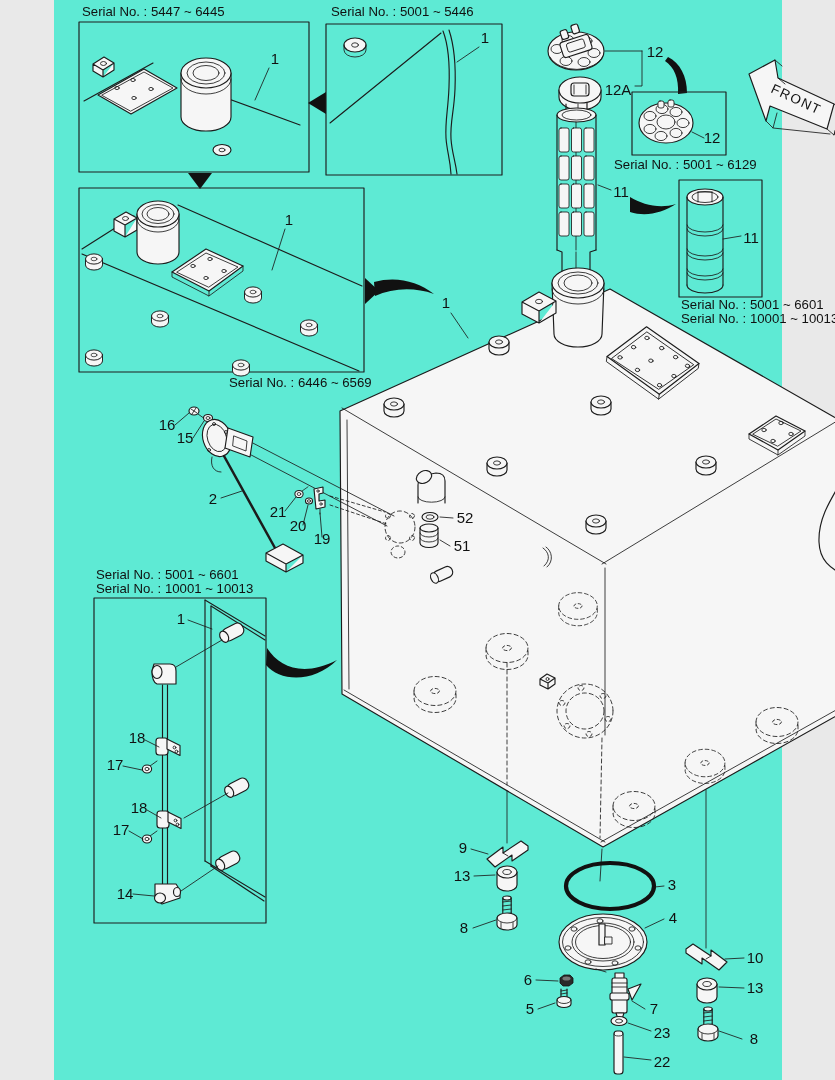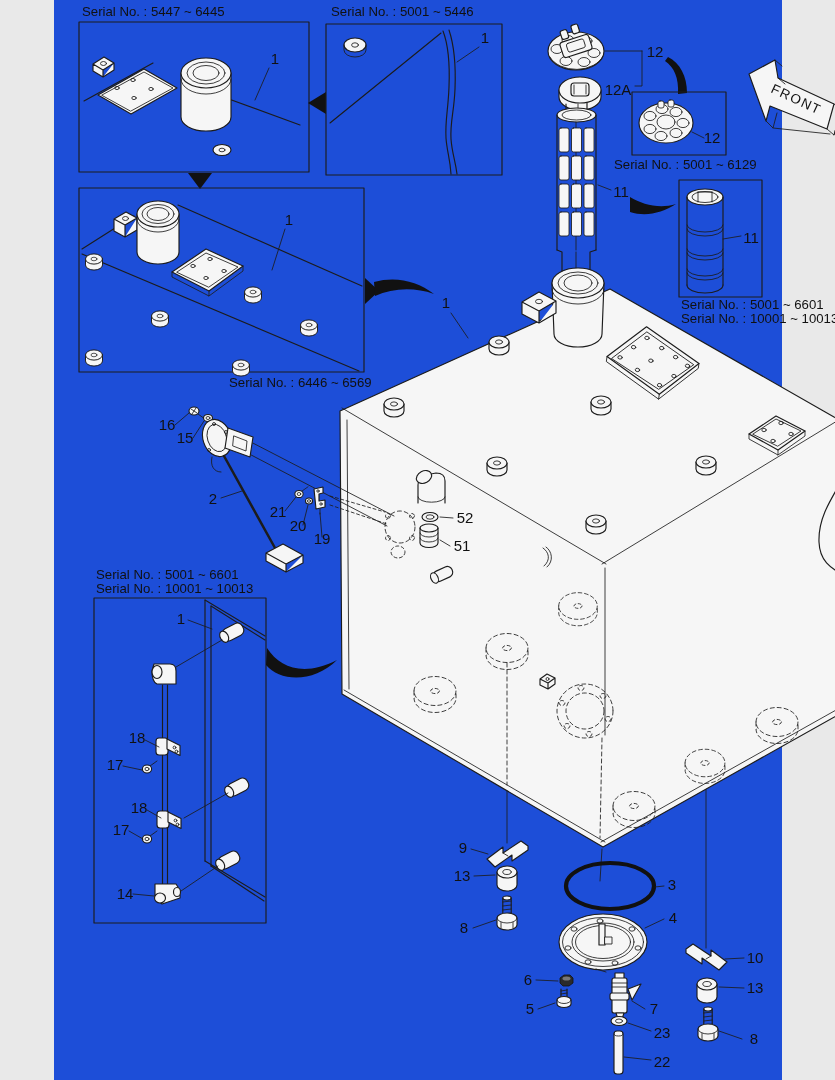--- a/index.html
+++ b/index.html
@@ -1,16 +1,16 @@
 <!DOCTYPE html>
 <html><head>
 <meta charset="utf-8">
 <style>
   html,body{margin:0;padding:0;background:#e9e9e9;}
-  .page{width:728px;height:1080px;background:#1d4ed8;position:relative;margin:0 auto;
+  .page{width:728px;height:1080px;background:#5eead4;position:relative;margin:0 auto;
         font-family:"Liberation Sans",sans-serif;}
   svg{display:block}
   .ln{fill:none;stroke:#1c1c1c;stroke-width:1.15;stroke-linecap:round;stroke-linejoin:round;}
   .tn{fill:none;stroke:#1c1c1c;stroke-width:.85;stroke-linecap:round;stroke-linejoin:round;}
   .bg{fill:#f6f6f6;}
   .dash{stroke-dasharray:4 3;}
   .dsh2{stroke-dasharray:3 2.6;}
   .blk{fill:#111;stroke:none;}
   .rod{fill:none;stroke:#1c1c1c;stroke-width:2.5;stroke-linecap:round;}
   .oring{fill:none;stroke:#111;stroke-width:4.2;}

